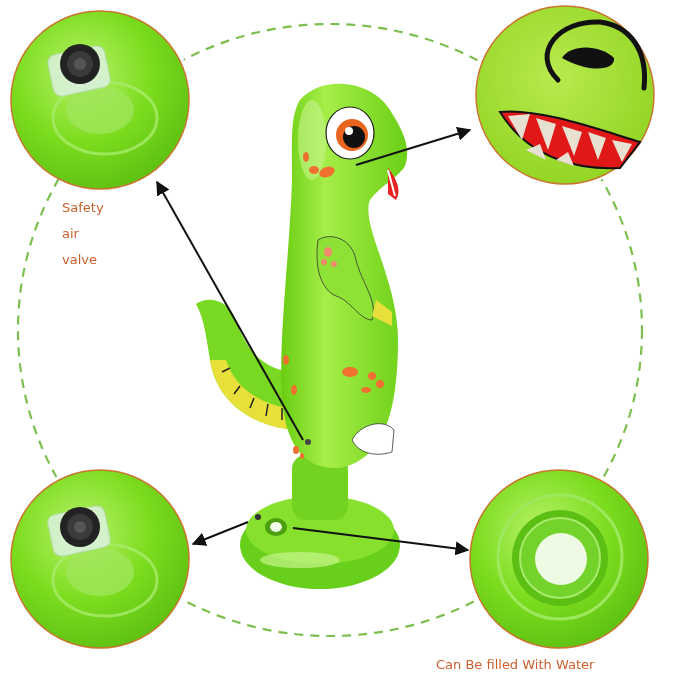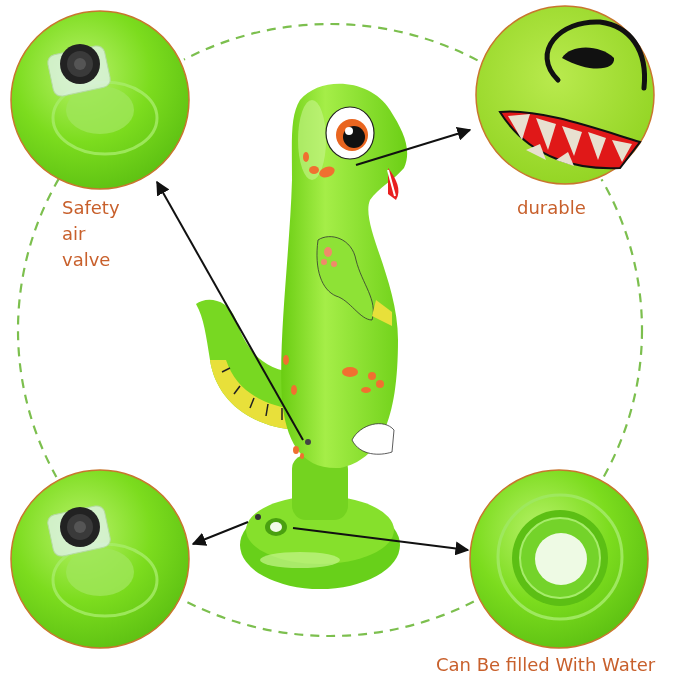--- a/index.html
+++ b/index.html
@@ -1,19 +1,19 @@
 <!DOCTYPE html>
 <html><head>
 <meta charset="utf-8">
 <style>
   html, body { margin: 0; padding: 0; background: #ffffff; }
   body { width: 679px; height: 679px; position: relative; overflow: hidden; font-family: "DejaVu Sans", "Liberation Sans", sans-serif; }
   .stage { position: absolute; left: 0; top: 0; width: 679px; height: 679px; }
   svg { position: absolute; left: 0; top: 0; }
-  .label { position: absolute; color: #c8602c; font-size: 18px; line-height: 26px; letter-spacing: 0px; }
+  .label { position: absolute; color: #c8602c; font-size: 13px; line-height: 26px; letter-spacing: 0px; }
   .label span { display: block; }
 </style>
 </head>
 <body>
 
 <div class="stage">
 <svg width="679" height="679" viewBox="0 0 679 679">
   <defs>
     <radialGradient id="gGreen" cx="40%" cy="35%" r="70%">
       <stop offset="0%" stop-color="#b8f26a"></stop>
@@ -159,20 +159,19 @@
   </g>
 </svg>
 
 <div class="label" style="left:62px; top:195px;">
   <span>Safety</span>
   <span>air</span>
   <span>valve</span>
 </div>
 
 <div class="label" style="left:517px; top:195px;">
-  <span>durable</span>
 </div>
 
 
 <div class="label" style="left:436px; top:652px;">
   <span>Can Be filled With Water</span>
 </div>
 </div>
 
 </body></html>

